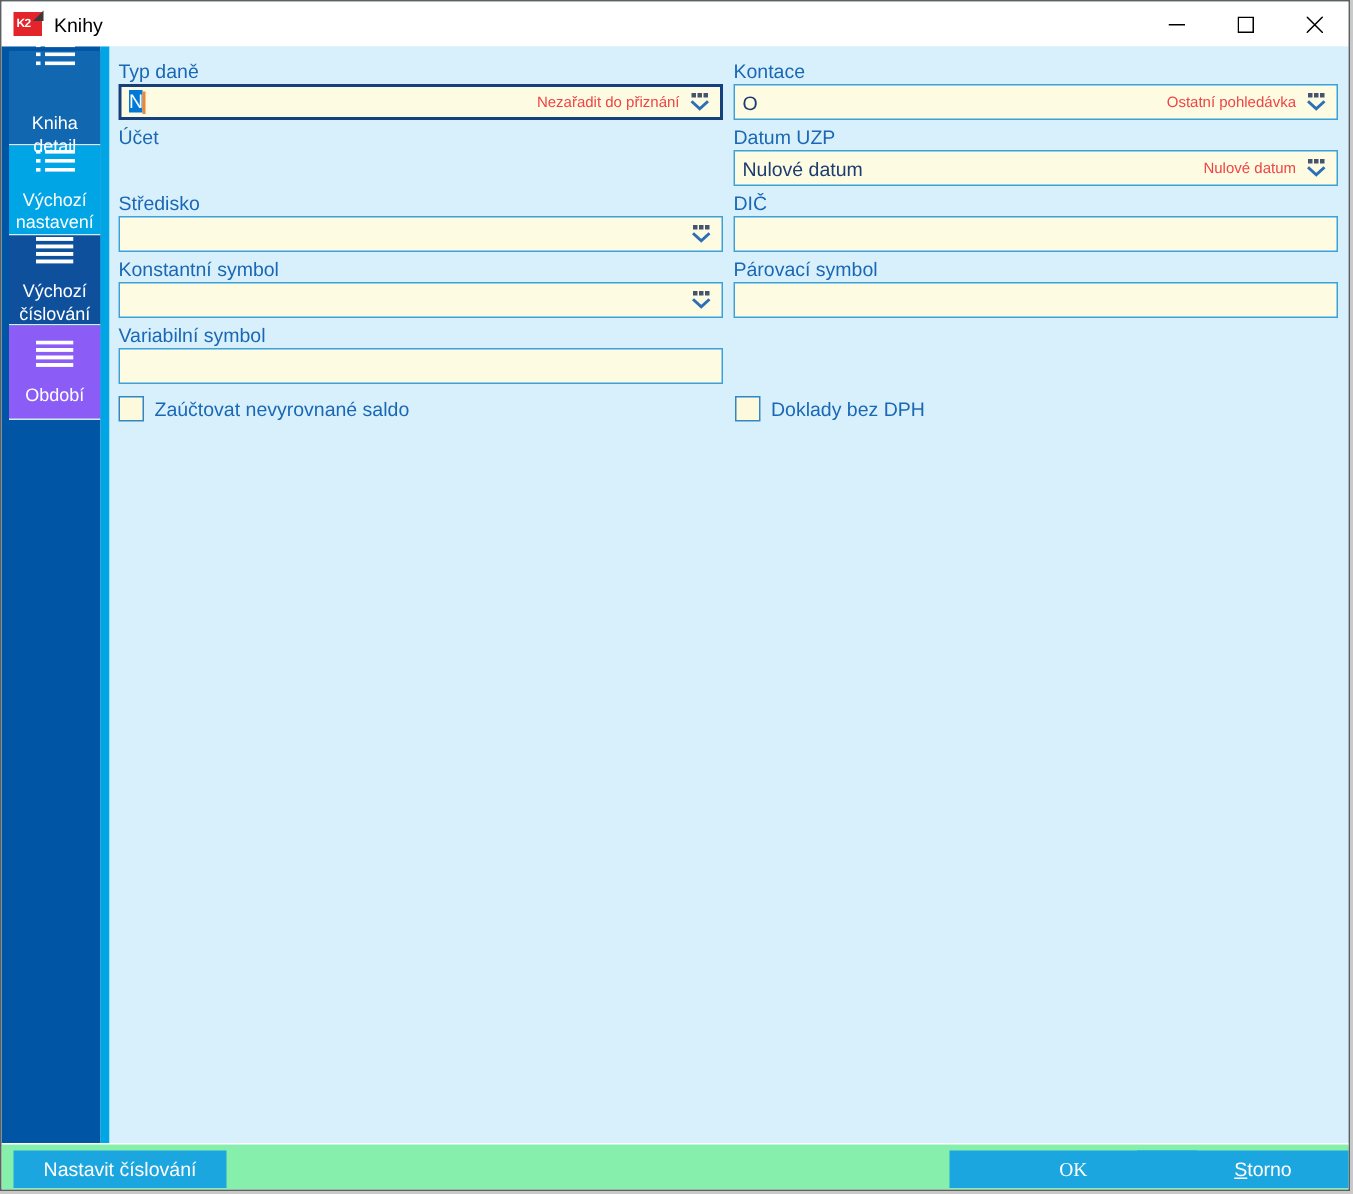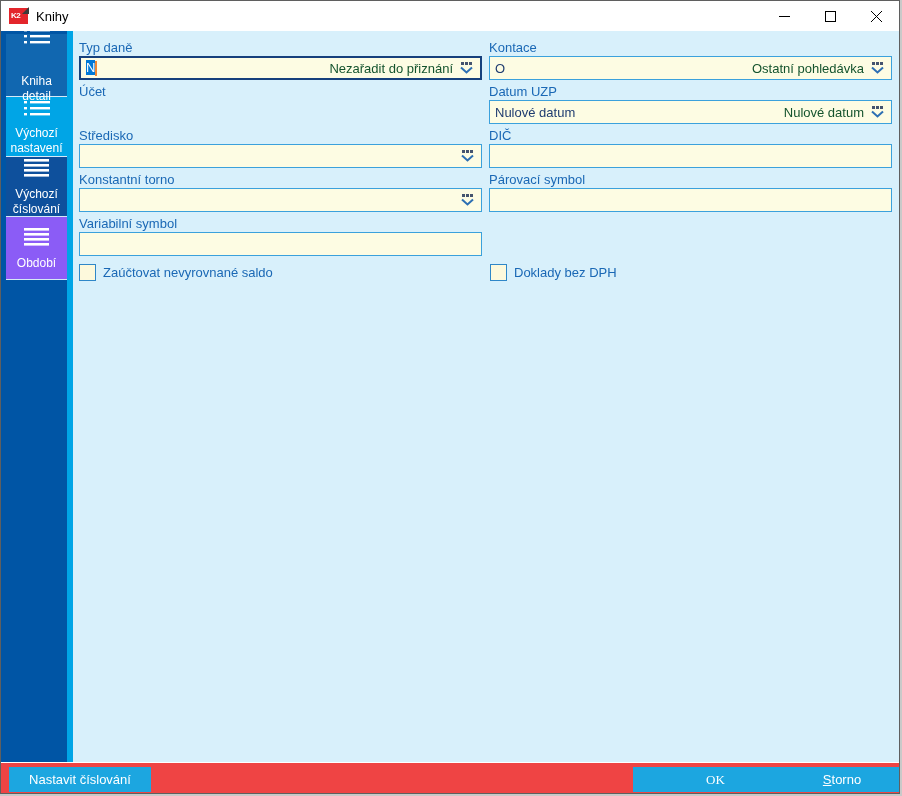--- a/index.html
+++ b/index.html
@@ -71,36 +71,36 @@
   .f-label {
     position:absolute; font-size:13px; color:#1a68b5; white-space:nowrap;
   }
   .field {
     position:absolute; width:403px; height:24px;
     background:#fdfce3; border:1px solid #3ba1dc;
     display:flex; align-items:center; padding:0 5px; cursor:text;
   }
   .field.focused { border:2px solid #16407c; }
   .f-value { font-size:13px; color:#1f3c70; white-space:nowrap; }
-  .f-desc  { font-size:13px; color:#14532d; margin-left:auto; white-space:nowrap; }
+  .f-desc  { font-size:10px; color:#ef4444; margin-left:auto; white-space:nowrap; }
   .dd-icon { margin-left:5px; flex:0 0 auto; cursor:pointer; display:flex; }
   .sel { background:#0078d7; color:#fff; }
   .caret { display:inline-block; width:2px; height:15px; background:#ef8633; vertical-align:middle; }
 
   .checkline { position:absolute; display:flex; align-items:center; }
   .checkbox {
     width:17px; height:17px; background:#fdf9dc; border:1px solid #2f87c8;
     cursor:pointer; flex:0 0 auto;
   }
   .check-label { font-size:13px; color:#1a68b5; margin-left:7px; white-space:nowrap; }
 
   
   .footer {
     position:absolute; bottom:0; left:0; width:100%; height:31px;
-    background:#ef4444; border-top:1px solid #ffffff;
+    background:#86efac; border-top:1px solid #ffffff;
   }
   .btn {
     position:absolute; top:4px; height:25px; background:#1ca6e0; border:none;
     color:#ffffff; font-size:13px; font-family:"Liberation Sans",sans-serif;
     cursor:pointer; text-align:center;
   }
   .btn-nastavit { left:8px;   width:142px; }
   .btn-ok       { left:632px; width:165px;font-family:Liberation Serif, serif; }
   .btn-storno   { left:757px; width:168px; }
   .accel { text-decoration:underline; }
@@ -250,21 +250,21 @@
             <path d="M3,5.5 L8.5,10.5 L14,5.5" fill="none" stroke="#2d6fb3" stroke-width="2"></path>
           </svg>
         </span>
       </div>
 
       <span class="f-label" style="left:416px; top:97px;">DIČ</span>
       <div class="field" style="left:416px; top:113px;">
         <span class="f-value"></span>
       </div>
 
-      <span class="f-label" style="left:6px; top:141px;">Konstantní torno</span>
+      <span class="f-label" style="left:6px; top:141px;">Konstantní symbol</span>
       <div class="field" style="left:6px; top:157px;">
         <span class="f-value"></span>
         <span class="f-desc"></span>
         <span class="dd-icon">
           <svg width="17" height="13" viewBox="0 0 17 13">
             <rect x="3" y="0" width="3" height="3" fill="#44536e"></rect>
               <rect x="7" y="0" width="3" height="3" fill="#44536e"></rect>
               <rect x="11" y="0" width="3" height="3" fill="#44536e"></rect>
             <path d="M3,5.5 L8.5,10.5 L14,5.5" fill="none" stroke="#2d6fb3" stroke-width="2"></path>
           </svg>

